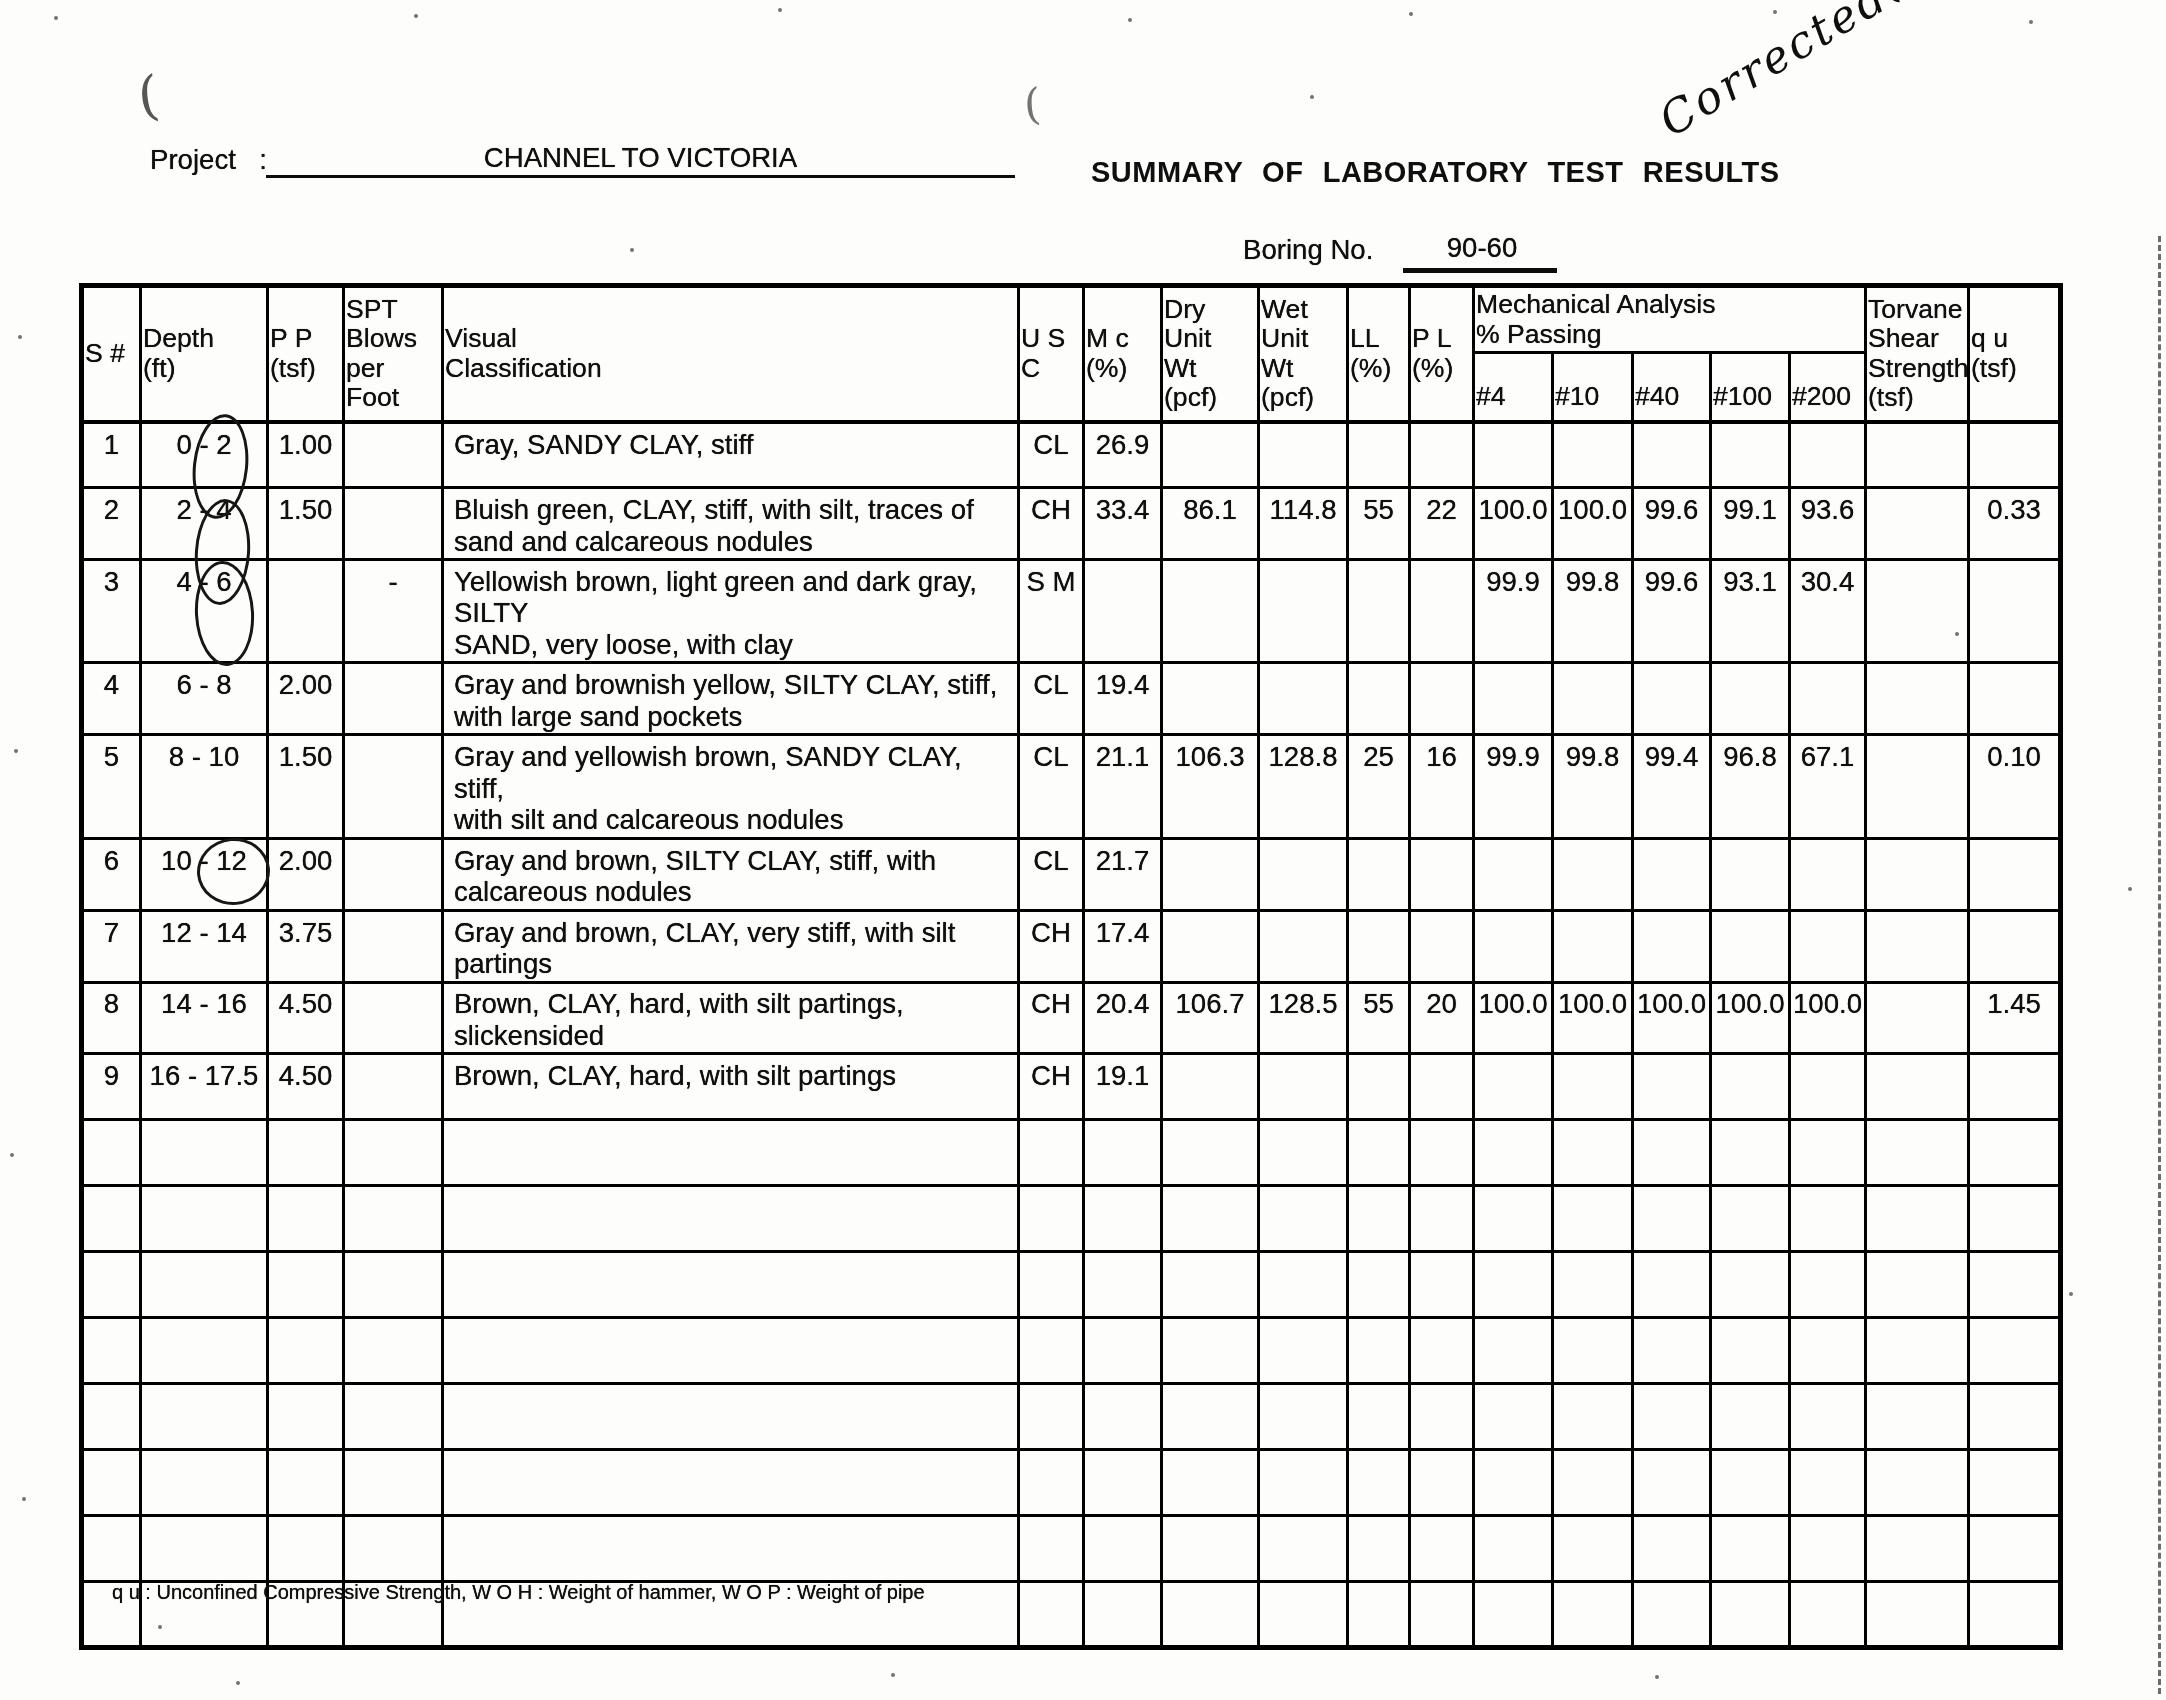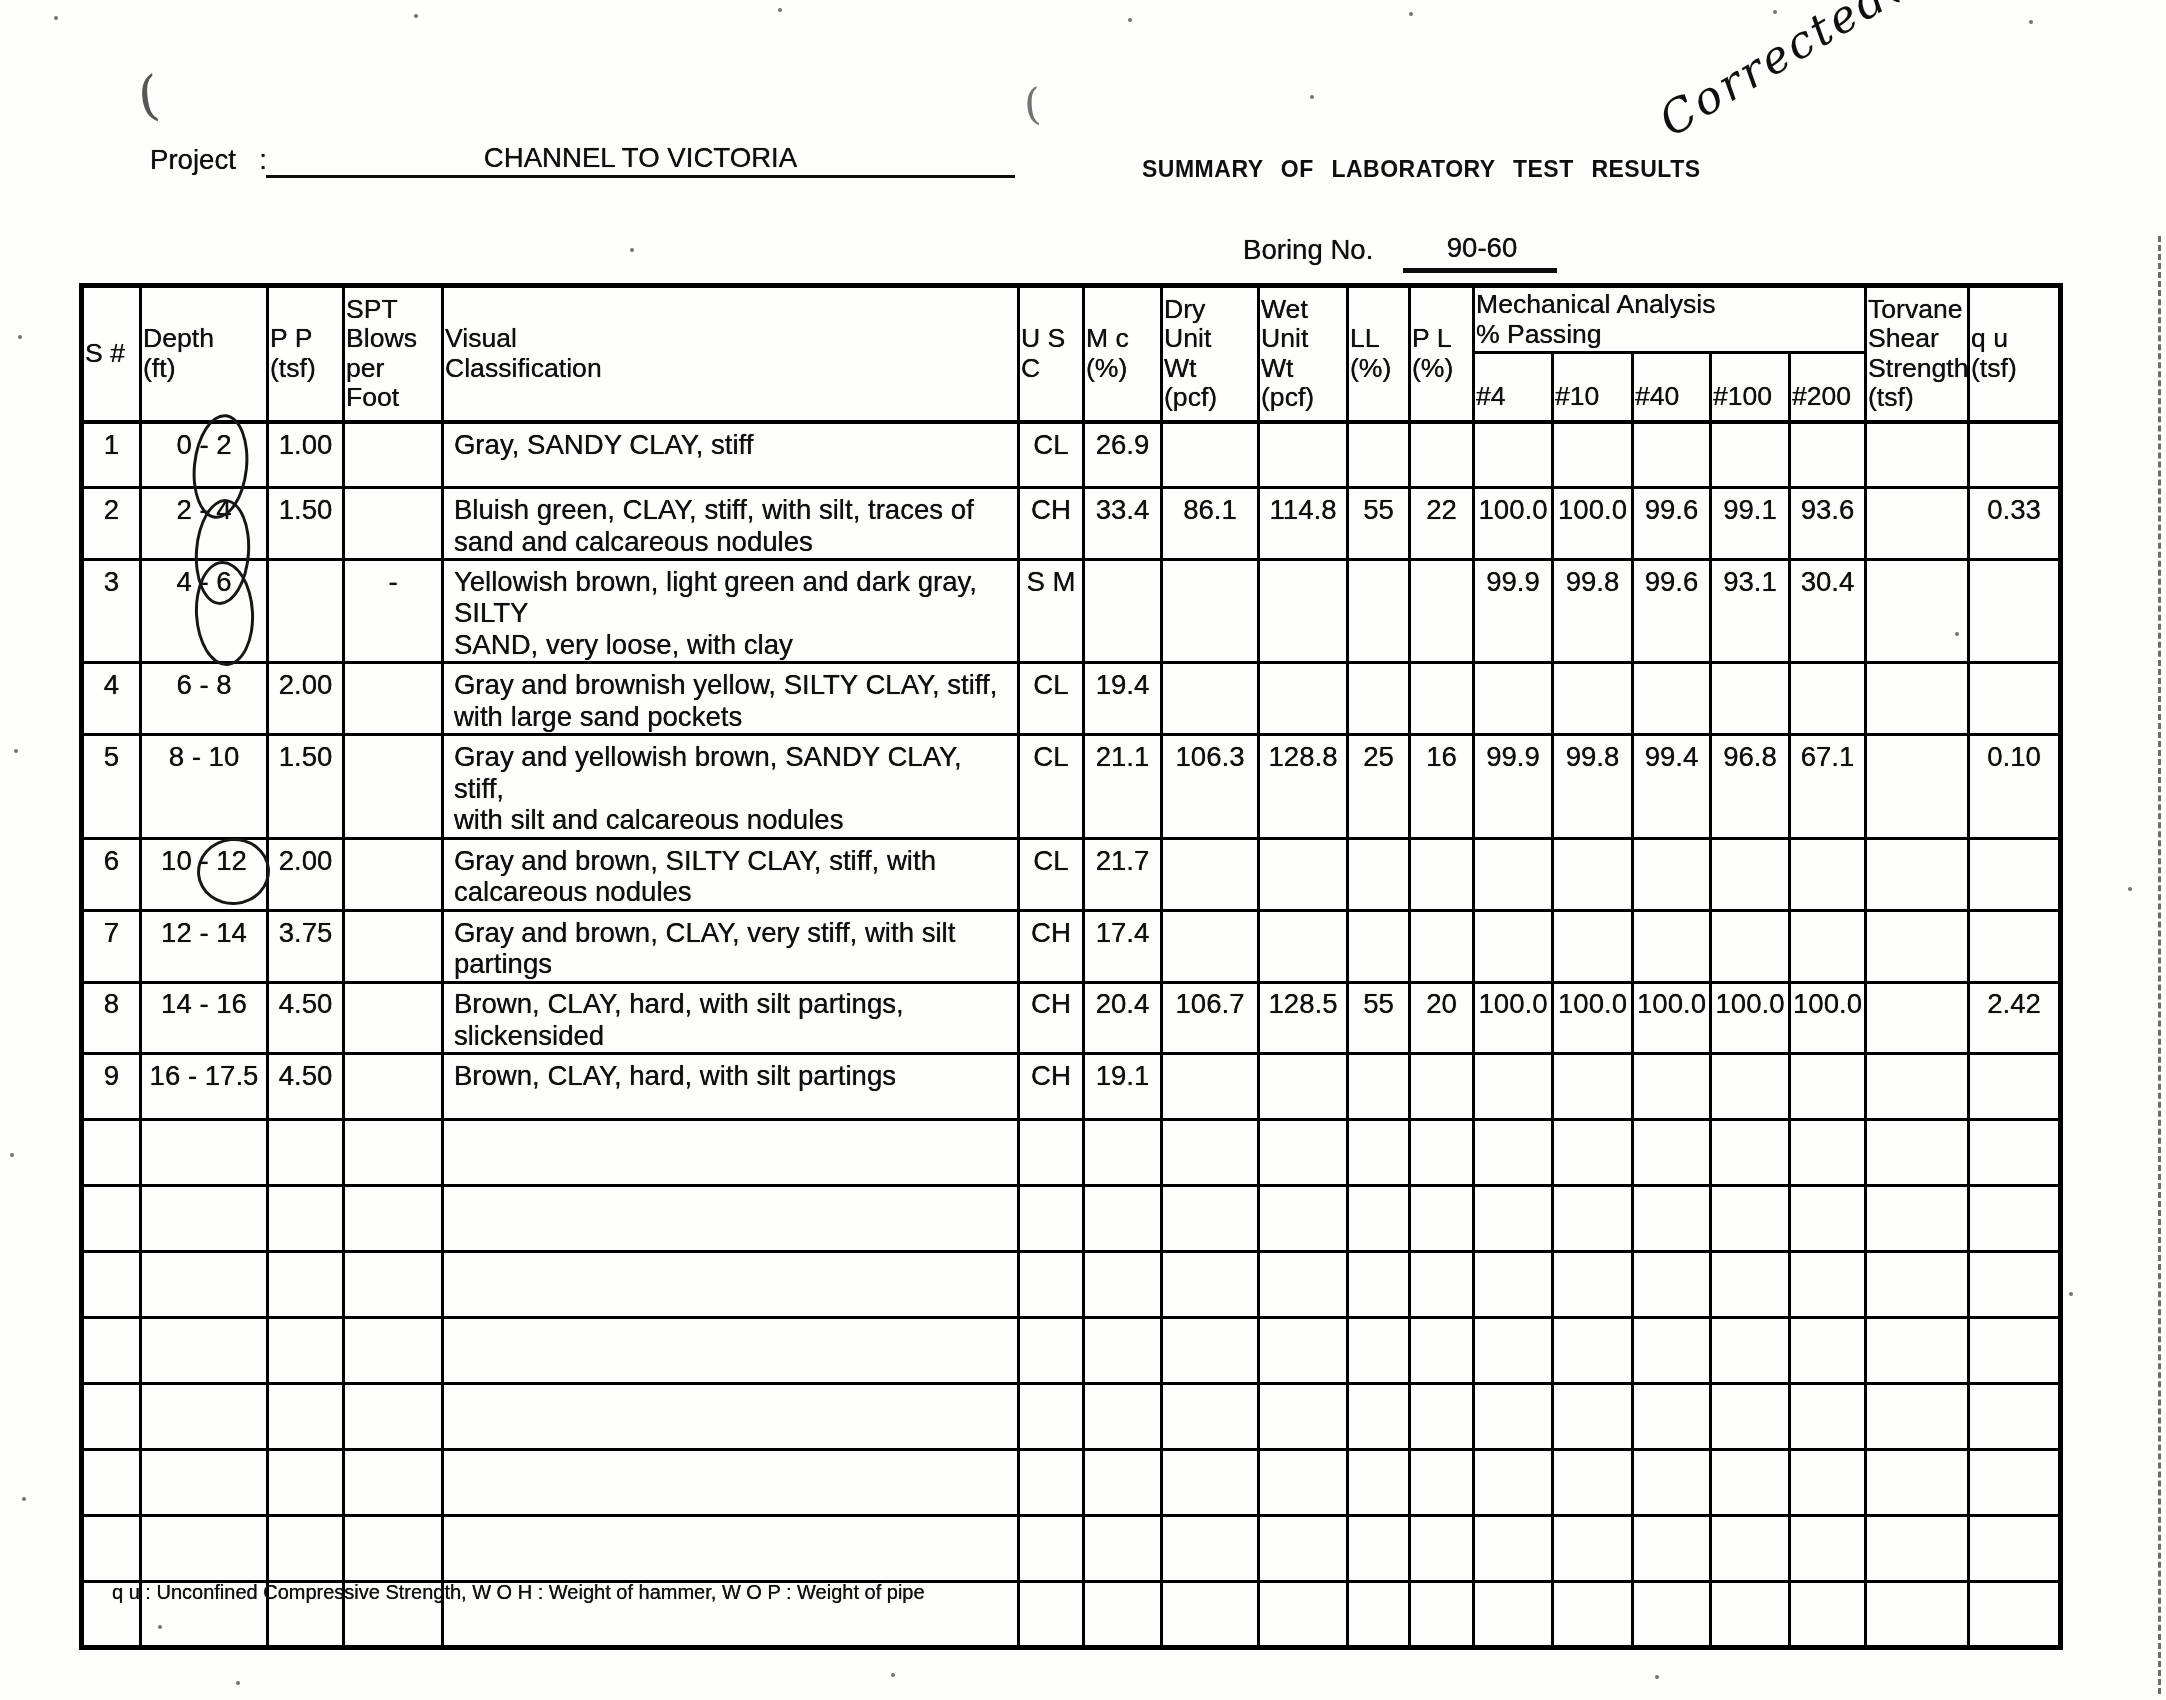--- a/index.html
+++ b/index.html
@@ -7,21 +7,21 @@
     position:relative; width:2166px; height:1700px;
     background:#fdfdfb; overflow:hidden;
     font-family:"Liberation Sans", sans-serif; color:#0f0f0f;
   }
   .txt { text-shadow:0 0 0.7px #111; }
 
   
   .project-label { position:absolute; left:150px; top:144px; font-size:27.6px; word-spacing:15.8px; }
   .project-block { position:absolute; left:266px; top:142px; width:749px; text-align:center; font-size:27.6px; }
   .project-line { height:33px; line-height:31.5px; border-bottom:3.9px solid #0c0c0c; }
-  .doc-title { position:absolute; left:1142px; top:156px; font-size:23px; font-weight:bold; word-spacing:10.8px; letter-spacing:0.5px; white-space:nowrap; }
+  .doc-title { position:absolute; left:1091px; top:156px; font-size:29px; font-weight:bold; word-spacing:10.8px; letter-spacing:0.5px; white-space:nowrap; }
   .corrected { position:absolute; left:1663px; top:95px; font-size:45px; font-style:italic;
     font-family:"DejaVu Serif", serif; transform:rotate(-31deg); transform-origin:left center;
     letter-spacing:3px; white-space:nowrap; }
   .flourish { display:inline-block; transform:rotate(9deg) translateY(-5.9px); font-size:49px; }
   .boring-label { position:absolute; left:1243px; top:234px; font-size:27.6px; }
   .boring-value { position:absolute; left:1407px; top:232px; width:150px; text-align:center; font-size:27.6px; }
   .boring-underline { position:absolute; left:1403px; top:268px; width:154px; height:4.9px; background:#0c0c0c; }
 
   
   .stray-paren { position:absolute; font-family:"DejaVu Serif", serif; color:#3a3a3a; }
@@ -303,21 +303,21 @@
           <td>106.7</td>
           <td>128.5</td>
           <td>55</td>
           <td>20</td>
           <td>100.0</td>
           <td>100.0</td>
           <td>100.0</td>
           <td>100.0</td>
           <td>100.0</td>
           <td></td>
-          <td>2.42</td>
+          <td>1.45</td>
         </tr>
         <tr>
           <td>9</td>
           <td class="rel">16 - 17.5</td>
           <td>4.50</td>
           <td></td>
           <td class="l">Brown, CLAY, hard, with silt partings</td>
           <td>CH</td>
           <td>19.1</td>
           <td></td>

